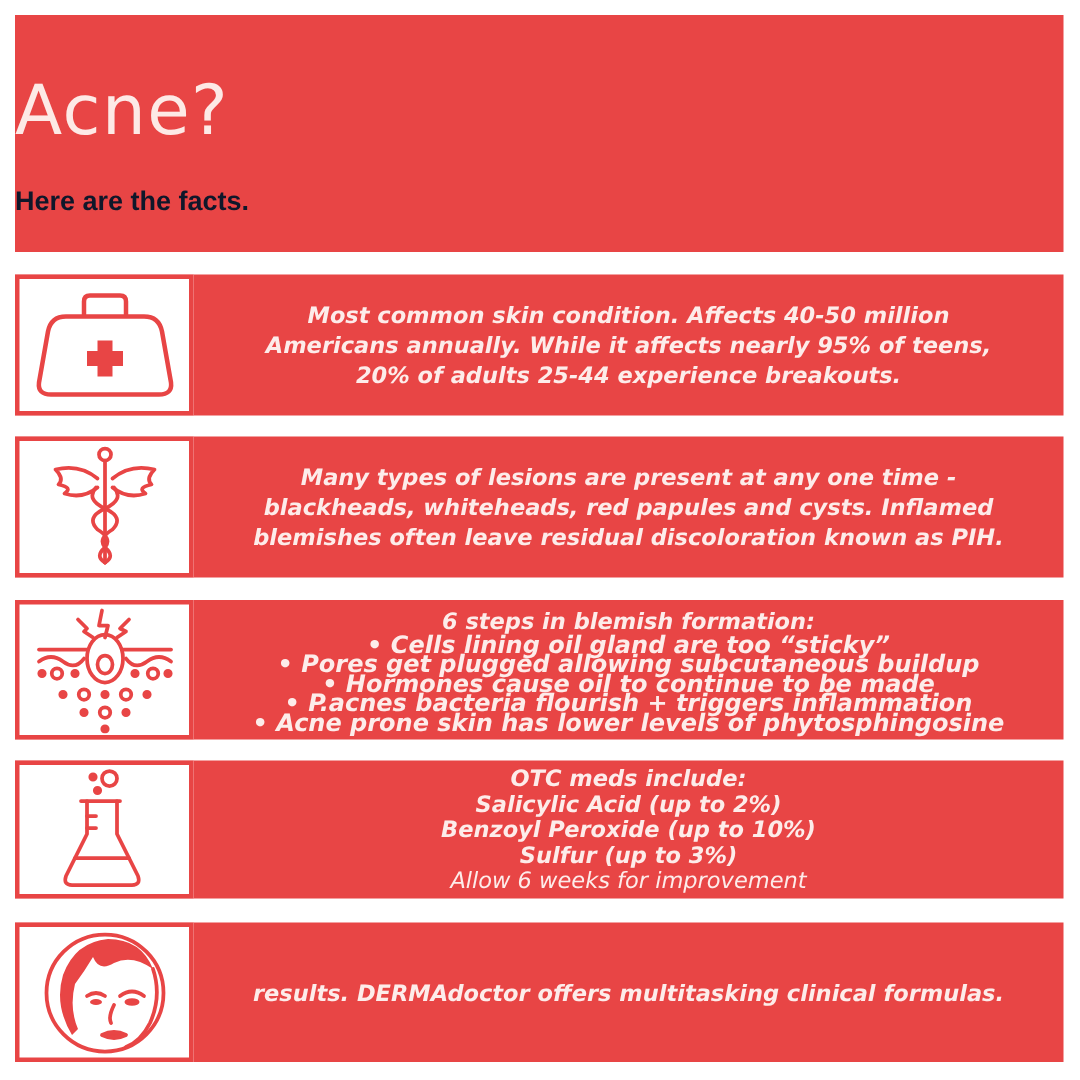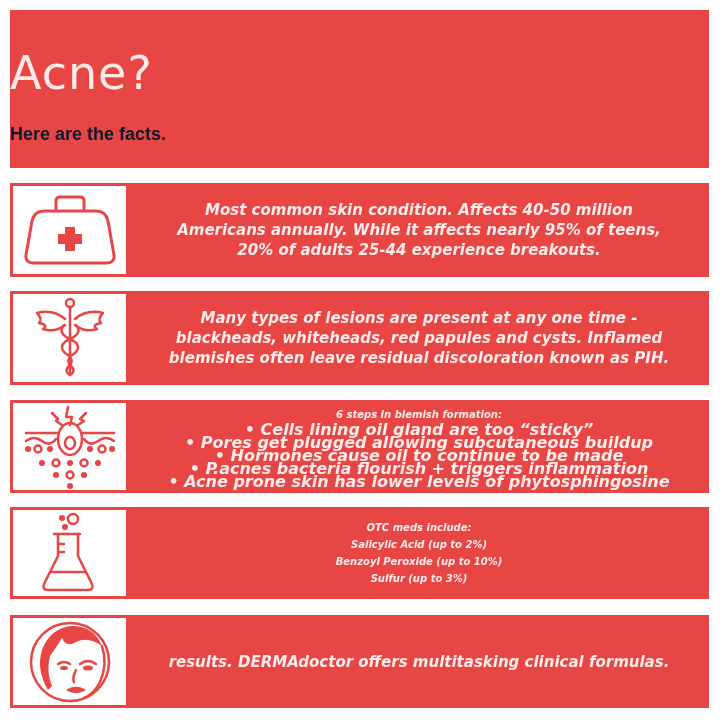--- a/index.html
+++ b/index.html
@@ -5,21 +5,21 @@
   html,body{margin:0;padding:0;background:#ffffff;}
   body{width:720px;height:720px;position:relative;overflow:hidden;font-family:"Liberation Sans",sans-serif;}
   .header{position:absolute;left:10px;top:10px;width:699px;height:158px;background:#e84545;color:#fff;}
   .header .title{position:absolute;left:0;right:0;top:36px;font-family:"DejaVu Sans",sans-serif;font-weight:200;font-size:46px;letter-spacing:1px;color:#fde9e6;font-weight:normal;-webkit-text-stroke:0;}
   .header .subtitle{position:absolute;left:0;right:0;top:114px;font-weight:bold;font-size:18px;color:#0f172a;}
   .row{position:absolute;left:10px;width:699px;background:#e84545;box-sizing:border-box;font-style:italic;}
   .icon-box{position:absolute;left:0;top:0;bottom:0;width:119px;background:#fff;border:3px solid #e84545;box-sizing:border-box;}
   .icon-box svg{position:absolute;left:50%;top:50%;transform:translate(-50%,-50%);}
   .text{position:absolute;left:119px;right:0;top:0;bottom:0;display:flex;flex-direction:column;justify-content:center;align-items:center;text-align:center;color:#fdecea;font-weight:bold;font-family:"DejaVu Sans",sans-serif;}
   .t-main{font-size:15px;line-height:20px;}
-  .t-head{font-size:10px;line-height:17px;}
+  .t-head{font-size:15px;line-height:17px;}
   .t-bullet{font-size:16px;line-height:13px;}
   .t-light{font-weight:normal;}
 </style>
 </head>
 <body>
 
 <div class="header">
   <div class="title">Acne?</div>
   <div class="subtitle">Here are the facts.</div>
 </div>
@@ -107,20 +107,21 @@
       <line x1="18" y1="32" x2="24" y2="32"></line>
       <line x1="18" y1="40" x2="24" y2="40"></line>
       <path d="M10 60 H46"></path>
     </svg>
   </div>
   <div class="text">
     <div class="t-head">OTC meds include:</div>
     <div class="t-head">Salicylic Acid (up to 2%)</div>
     <div class="t-head">Benzoyl Peroxide (up to 10%)</div>
     <div class="t-head">Sulfur (up to 3%)</div>
+    <div class="t-head t-light">Allow 6 weeks for improvement</div>
   </div>
 </div>
 
 <div class="row" style="top:615px;height:93px;">
   <div class="icon-box">
     <svg width="84" height="84" viewBox="0 0 84 84" fill="none" stroke="#e84545" stroke-width="2.5" stroke-linecap="round" stroke-linejoin="round">
       <circle cx="42" cy="42" r="39"></circle>
       <path d="M20 70 Q8 50 14 30 Q22 8 44 6 Q66 6 74 26 Q60 16 48 22 Q38 28 34 18 Q28 28 22 36 Q18 52 24 66 Z" fill="#e84545" stroke="none"></path>
       <path d="M74 26 Q80 44 72 62 Q66 74 56 78"></path>
       <path d="M30 44 Q36 40 42 44"></path>

